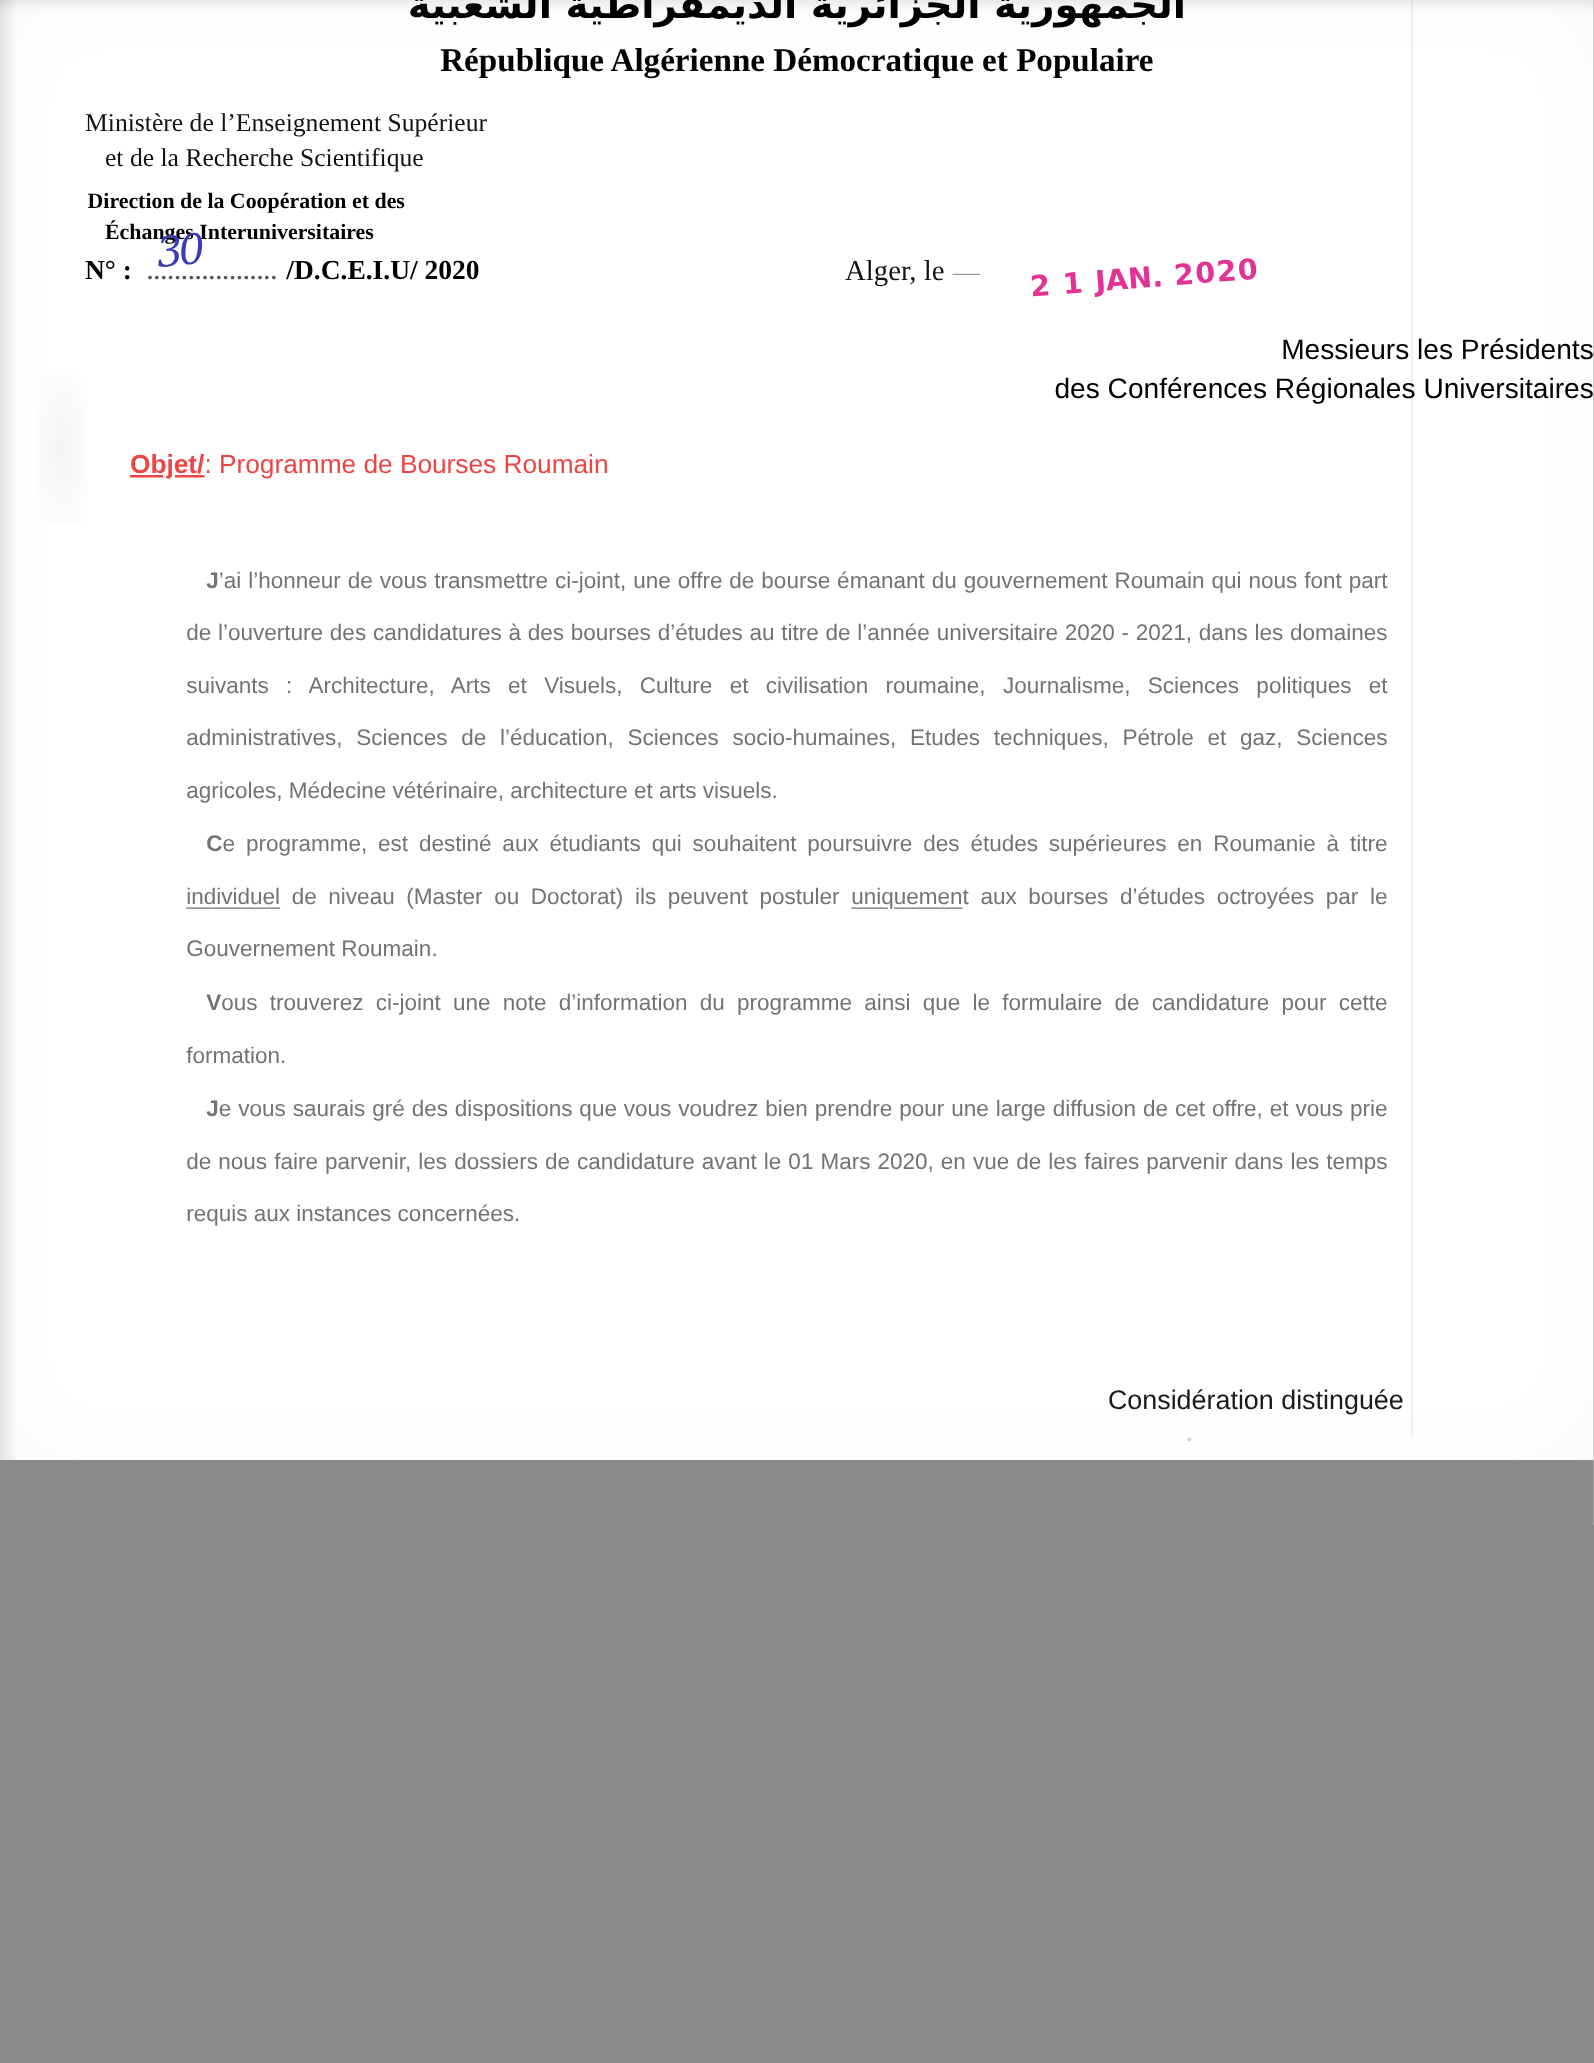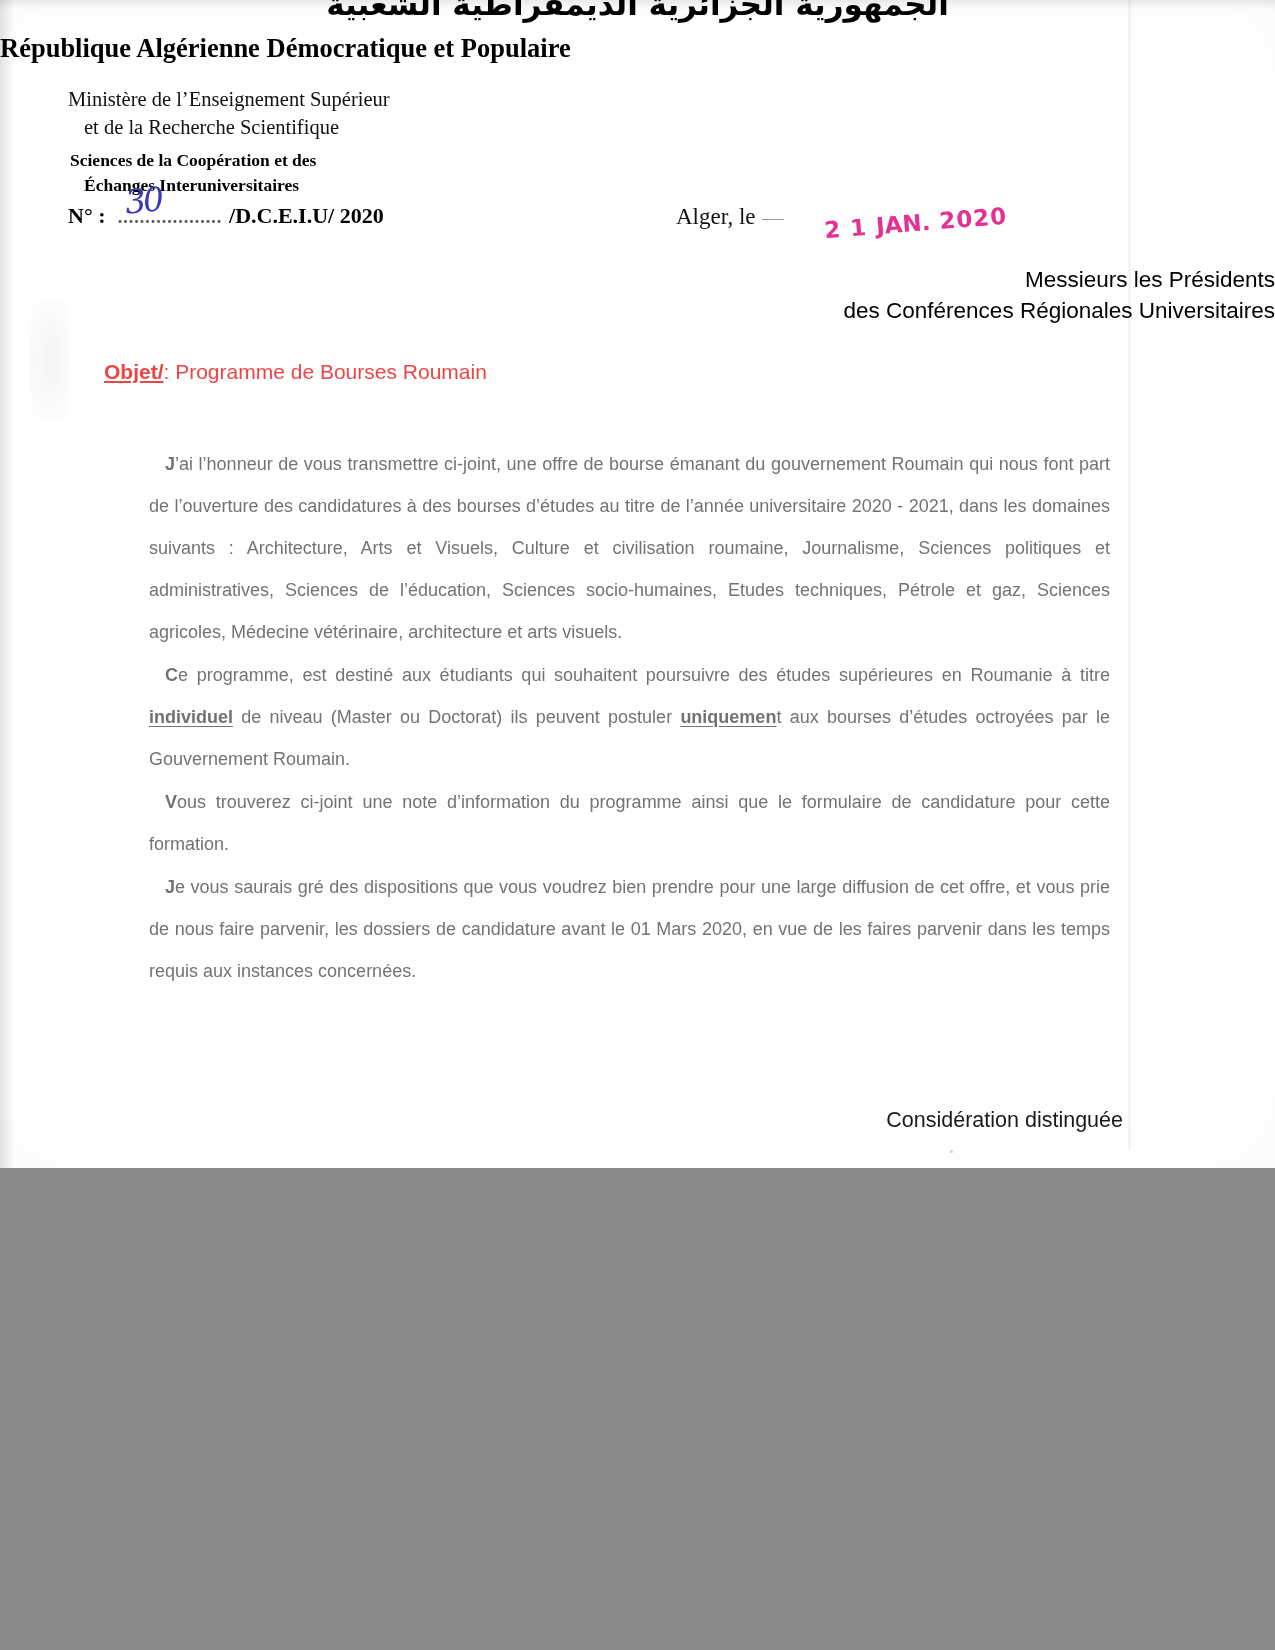--- a/index.html
+++ b/index.html
@@ -62,21 +62,21 @@
     letter-spacing: 0px;
     direction: rtl;
     color: #000;
     white-space: nowrap;
   }
 
   .fr-title {
     position: absolute;
     top: 33px;
     left: 0; right: 0;
-    text-align: left;
+    text-align: center;
     font-family: "Liberation Serif", serif;
     font-weight: 700;
     font-size: 26.5px;
     color: #000;
   }
 
   .ministry {
     position: absolute;
     top: 85px;
     left: 68px;
@@ -210,21 +210,21 @@
     font-size: 18px;
     line-height: 42px;
     color: #737373;
     margin: 0 0 0 1px;
     hyphens: none;
   }
   .para + .para { margin-top: 1px; }
   .para .indent { display: inline-block; width: 16px; }
   .cap { font-weight: 700; }
   .ul-b {
-    font-weight: 700;
+    font-weight: 400;
     text-decoration: underline;
     text-underline-offset: 3px;
   }
 
   .closing {
     position: absolute;
     top: 1108px;
     right: 152px;
     font-size: 21.5px;
     color: #1a1a1a;
@@ -369,21 +369,21 @@
   <div class="arabic-header">الجمهورية الجزائرية الديمقراطية الشعبية</div>
 
   <div class="fr-title">République Algérienne Démocratique et Populaire</div>
 
   <div class="ministry">
     <span>Ministère de l’Enseignement Supérieur</span>
     <span class="l2">et de la Recherche Scientifique</span>
   </div>
 
   <div class="direction">
-    <span>Sciences de la Coopération et des</span>
+    <span>Direction de la Coopération et des</span>
     <span class="l2">Échanges Interuniversitaires</span>
   </div>
 
   <div class="refline">
     <span>N° :</span>
     <span class="dots">
       ...................
       <span class="ref-hand">30</span>
     </span><span>/D.C.E.I.U/ 2020</span>
   </div>

